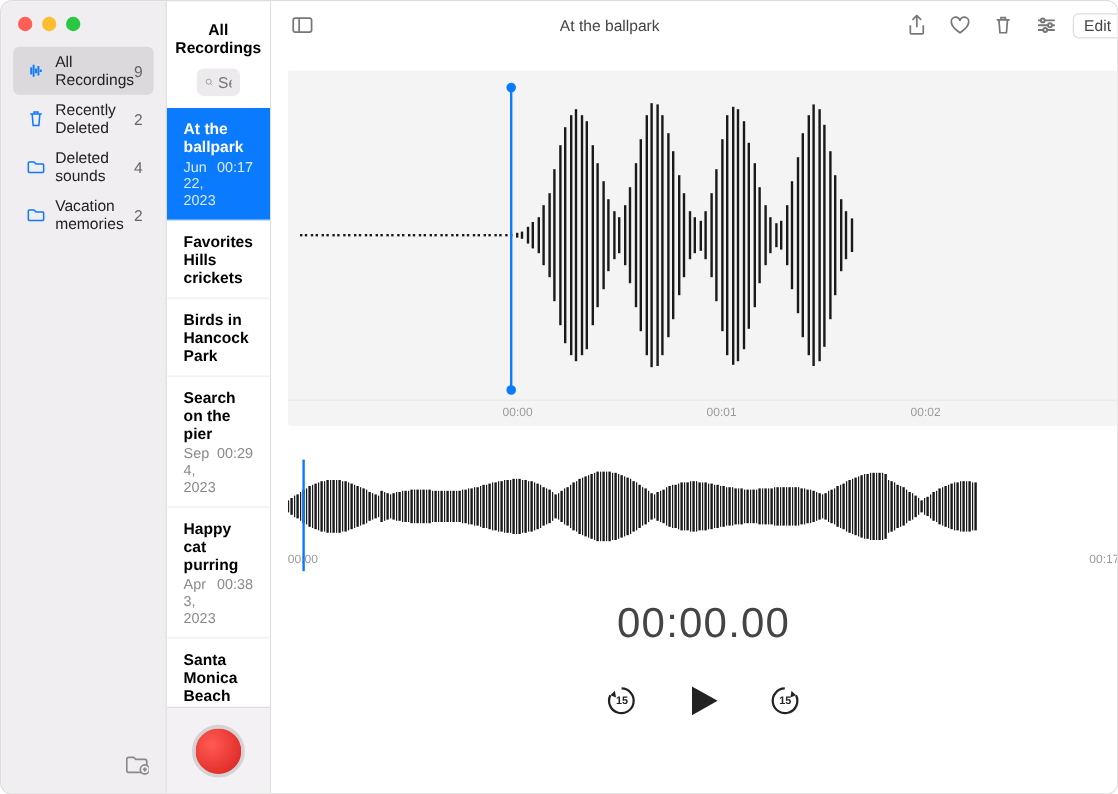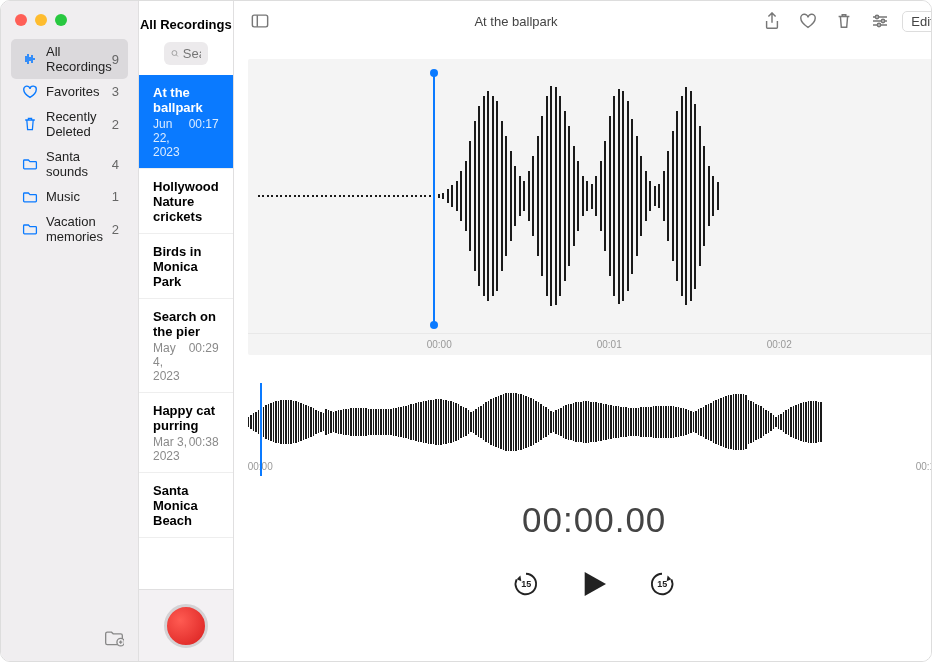--- a/index.html
+++ b/index.html
@@ -95,53 +95,35 @@
           <span class="sb-icon">
             <svg width="16" height="14" viewBox="0 0 16 14" fill="none" stroke="#0a7aff" stroke-width="1.6">
               <path d="M2 7 V7 M4 4 V10 M6 2 V12 M8 5 V9 M10 3 V11 M12 6 V8 M14 7 V7"></path>
             </svg>
           </span>
           <span class="sb-label">All Recordings</span>
           <span class="sb-count">9</span>
         </div>
         <div class="sidebar-item">
           <span class="sb-icon">
-            <svg width="16" height="14" viewBox="0 0 20 18" fill="none" stroke="#0a7aff" stroke-width="1.8">
-              <path d="M10 16 C10 16 2 11 2 6 a4 4 0 0 1 8-1 a4 4 0 0 1 8 1 c0 5 -8 10 -8 10 z"></path>
-            </svg>
-          </span>
-          <span class="sb-label">Favorites</span>
-          <span class="sb-count">3</span>
-        </div>
-        <div class="sidebar-item">
-          <span class="sb-icon">
             <svg width="16" height="16" viewBox="0 0 18 20" fill="none" stroke="#0a7aff" stroke-width="1.6">
               <path d="M3 5 h12 M7 5 V3 h4 v2 M5 5 l1 12 h6 l1-12"></path>
             </svg>
           </span>
           <span class="sb-label">Recently Deleted</span>
           <span class="sb-count">2</span>
         </div>
         <div class="sidebar-item">
           <span class="sb-icon">
             <svg width="16" height="14" viewBox="0 0 20 16" fill="none" stroke="#0a7aff" stroke-width="1.6">
               <path d="M2 4 a1 1 0 0 1 1-1 h5 l2 2 h7 a1 1 0 0 1 1 1 v7 a1 1 0 0 1 -1 1 h-14 a1 1 0 0 1 -1-1 z"></path>
             </svg>
           </span>
-          <span class="sb-label">Santa sounds</span>
+          <span class="sb-label">Deleted sounds</span>
           <span class="sb-count">4</span>
-        </div>
-        <div class="sidebar-item">
-          <span class="sb-icon">
-            <svg width="16" height="14" viewBox="0 0 20 16" fill="none" stroke="#0a7aff" stroke-width="1.6">
-              <path d="M2 4 a1 1 0 0 1 1-1 h5 l2 2 h7 a1 1 0 0 1 1 1 v7 a1 1 0 0 1 -1 1 h-14 a1 1 0 0 1 -1-1 z"></path>
-            </svg>
-          </span>
-          <span class="sb-label">Music</span>
-          <span class="sb-count">1</span>
         </div>
         <div class="sidebar-item">
           <span class="sb-icon">
             <svg width="16" height="14" viewBox="0 0 20 16" fill="none" stroke="#0a7aff" stroke-width="1.6">
               <path d="M2 4 a1 1 0 0 1 1-1 h5 l2 2 h7 a1 1 0 0 1 1 1 v7 a1 1 0 0 1 -1 1 h-14 a1 1 0 0 1 -1-1 z"></path>
             </svg>
           </span>
           <span class="sb-label">Vacation memories</span>
           <span class="sb-count">2</span>
         </div>
@@ -170,36 +152,36 @@
     </div>
     <div class="rec-list" id="rec-list">
         <div class="rec-item selected">
           <div class="rec-title">At the ballpark</div>
           <div class="rec-meta">
             <span>Jun 22, 2023</span>
             <span>00:17</span>
           </div>
         </div>
         <div class="rec-item">
-          <div class="rec-title">Hollywood Nature crickets</div>
+          <div class="rec-title">Favorites Hills crickets</div>
         </div>
         <div class="rec-item">
-          <div class="rec-title">Birds in Monica Park</div>
+          <div class="rec-title">Birds in Hancock Park</div>
         </div>
         <div class="rec-item">
           <div class="rec-title">Search on the pier</div>
           <div class="rec-meta">
-            <span>May 4, 2023</span>
+            <span>Sep 4, 2023</span>
             <span>00:29</span>
           </div>
         </div>
         <div class="rec-item">
           <div class="rec-title">Happy cat purring</div>
           <div class="rec-meta">
-            <span>Mar 3, 2023</span>
+            <span>Apr 3, 2023</span>
             <span>00:38</span>
           </div>
         </div>
         <div class="rec-item">
           <div class="rec-title">Santa Monica Beach</div>
         </div>
       </div>
     <div class="rec-footer">
       <div class="record-btn"></div>
     </div>

